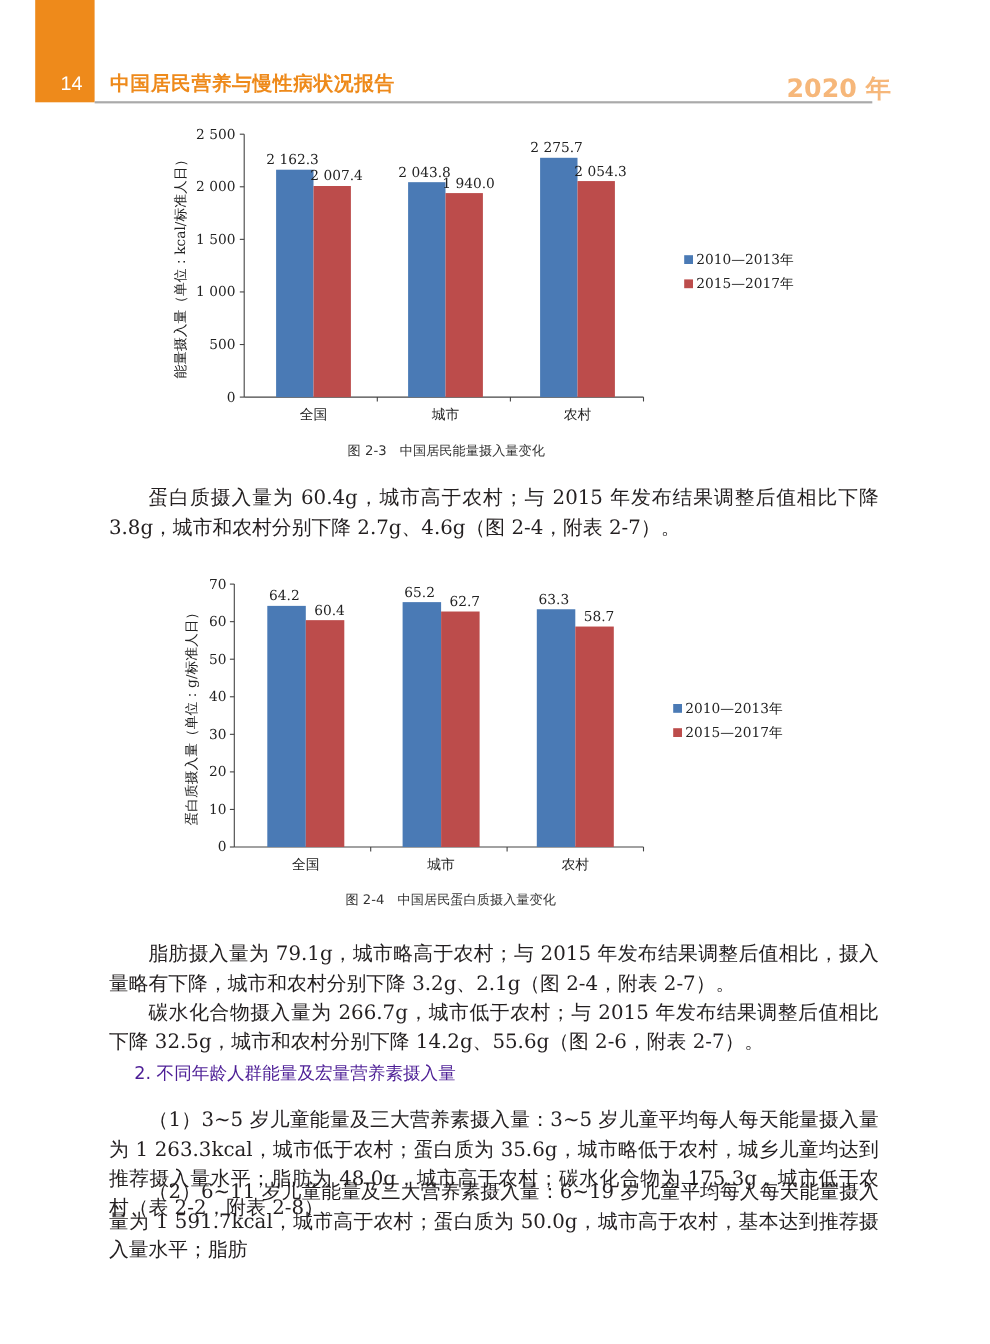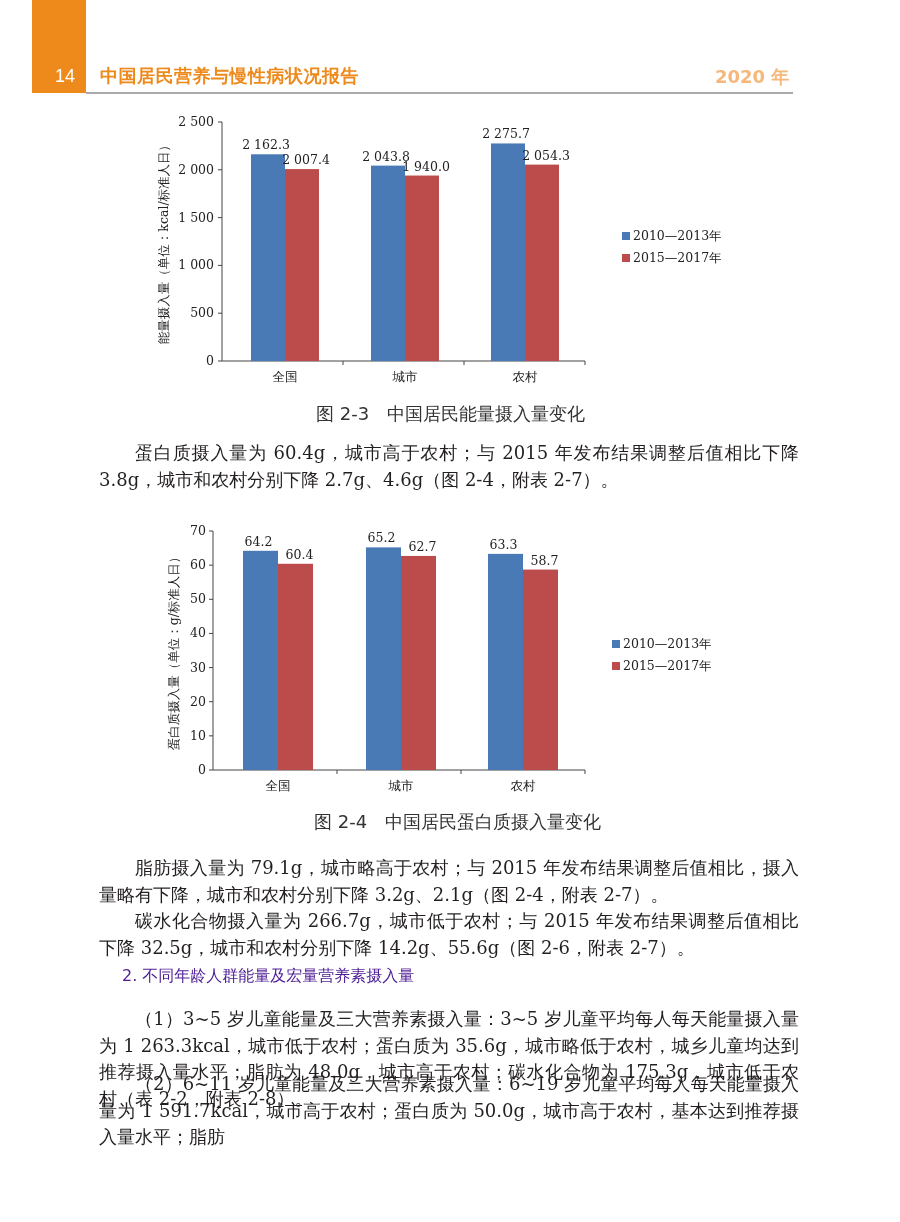--- a/index.html
+++ b/index.html
@@ -9,26 +9,26 @@
     font-family: "DejaVu Serif", "Liberation Serif", serif;
   }
   .abs { position: absolute; }
   
   .page-tab { left: 32px; top: 0; width: 54px; height: 93px; background: #ee8a1b; }
   .page-num { left: 32px; top: 66px; width: 66px; text-align: center; color: #fff;
     font-family: "Liberation Sans", "DejaVu Sans", sans-serif; font-size: 18px; }
   .book-title { left: 100px; top: 64px; color: #ee8a1b; font-weight: bold;
     font-family: "DejaVu Sans", "Liberation Sans", sans-serif; font-size: 18px; letter-spacing: 0.5px; }
   .year { left: 715px; top: 65px; color: #f6b77a; font-weight: bold;
-    font-family: "DejaVu Sans", "Liberation Sans", sans-serif; font-size: 18px; }
+    font-family: "DejaVu Sans", "Liberation Sans", sans-serif; font-size: 23px; }
   .header-rule { left: 86px; top: 92px; width: 707px; height: 2px; background: #aaaaaa; }
 
   
   .chart-svg { position: absolute; left: 0; top: 0; overflow: visible; }
-  .caption { font-family: "DejaVu Sans", "Liberation Sans", sans-serif; font-size: 18px; color: #333; }
+  .caption { font-family: "DejaVu Sans", "Liberation Sans", sans-serif; font-size: 12px; color: #333; }
 
   
   .para { left: 99px; width: 700px; font-size: 18px; line-height: 26.5px; text-align: justify; }
   .para p { margin: 0; text-indent: 2em; }
   .sec-head { left: 122px; color: #4c1d95; font-size: 16px;
     font-family: "DejaVu Sans", "Liberation Sans", sans-serif; }
 </style>
 </head>
 <body>
 

